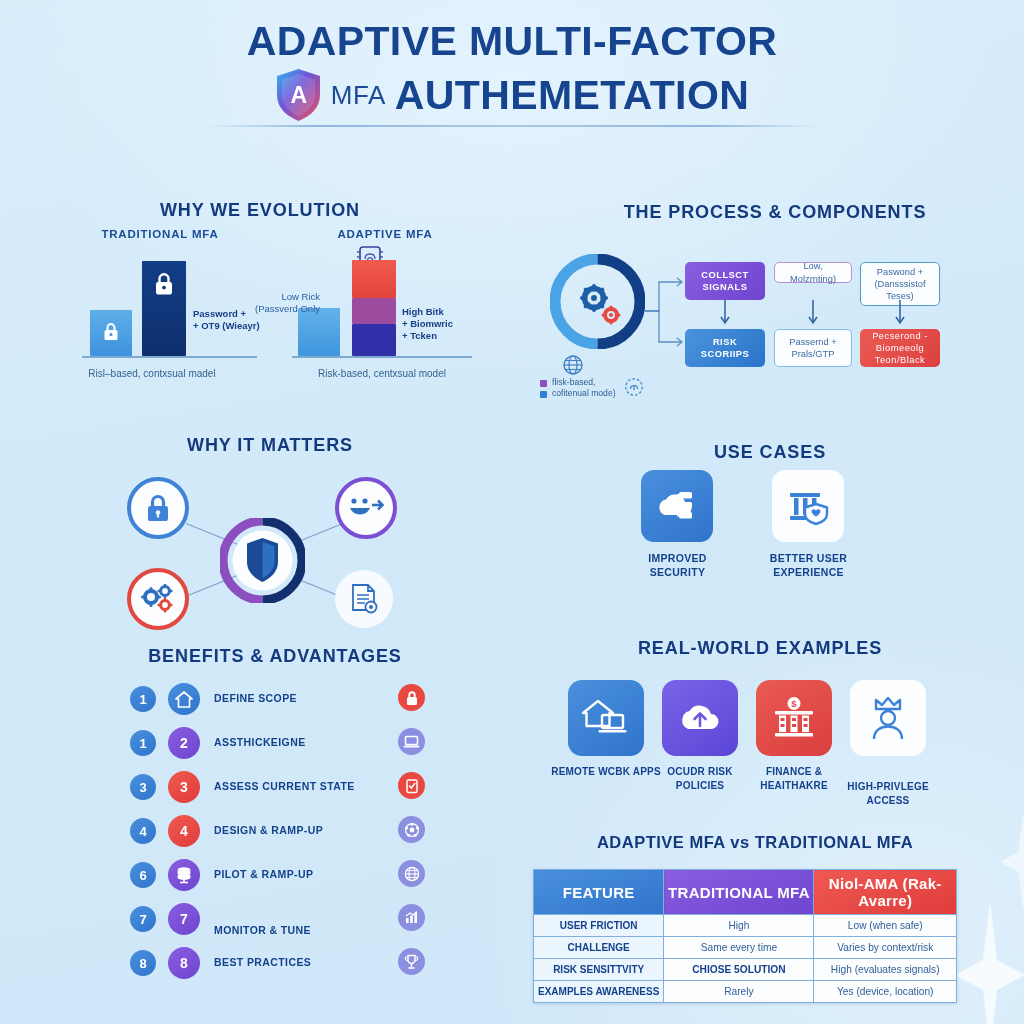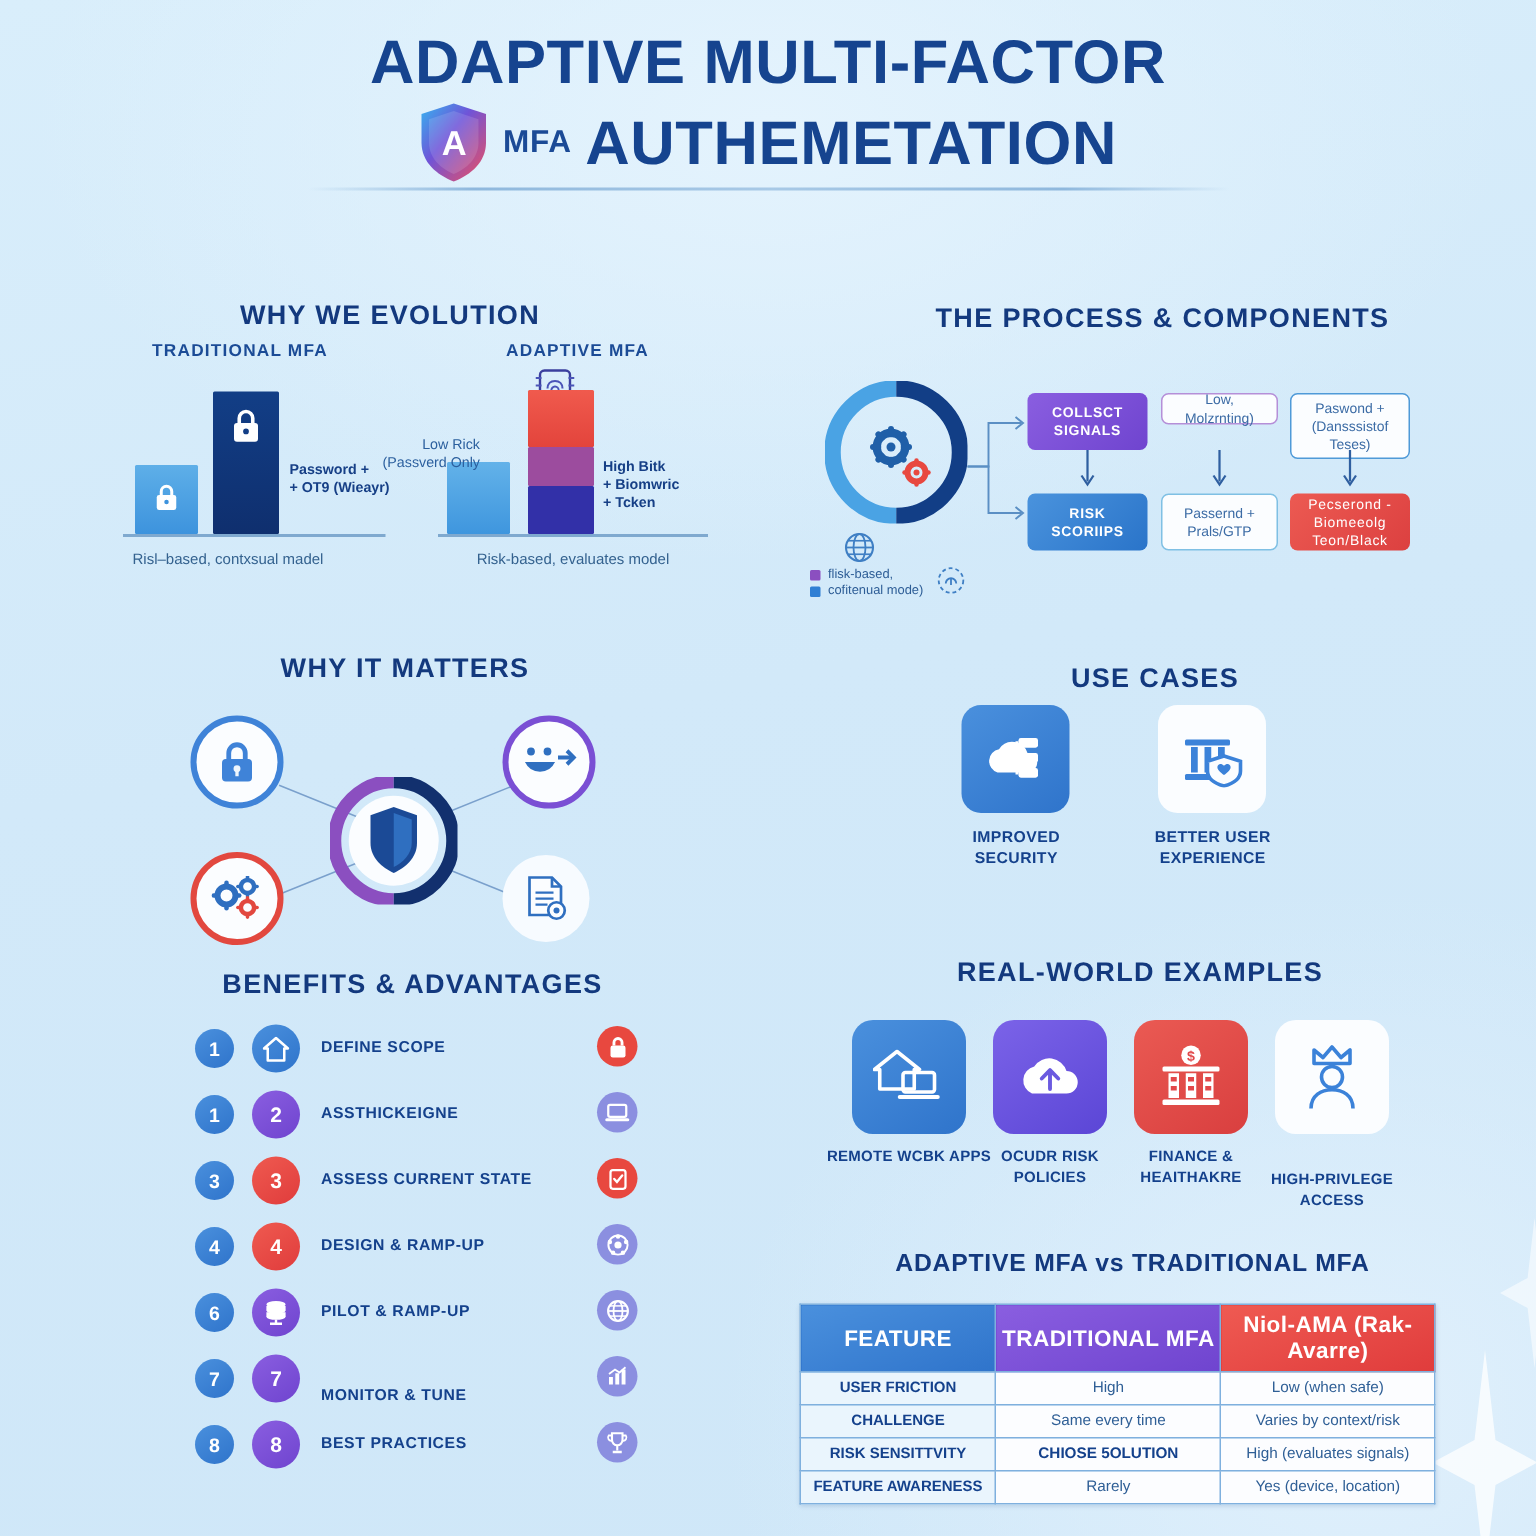--- a/index.html
+++ b/index.html
@@ -30,21 +30,21 @@
   
   #header{position:absolute;left:0;top:0;width:1024px;height:175px;}
   .title-line{
     position:absolute;width:100%;text-align:center;
     color:#16448f;font-weight:bold;letter-spacing:.4px;
   }
   #title1{top:18px;font-size:41px;}
   #title2{top:68px;font-size:41px;}
   #title2 .inner{display:inline-flex;align-items:center;gap:9px;}
   .shield-logo{width:47px;height:54px;display:block;}
-  .mfa-text{font-size:21px;color:#1b4a96;font-weight:bold;letter-spacing:.5px;}
+  .mfa-text{font-size:26px;color:#1b4a96;font-weight:normal;letter-spacing:.5px;}
   #hdr-rule{position:absolute;left:205px;top:125px;width:615px;height:2px;
     background:linear-gradient(90deg,rgba(120,170,220,0),#8fb8dd 18%,#a8c9e6 50%,#8fb8dd 82%,rgba(120,170,220,0));}
   #subtitle{position:absolute;top:134px;width:100%;text-align:center;font-size:20px;color:#2b5f9e;}
   #subtitle .hl{color:#ec5252;}
 
   
   .sec-title{position:absolute;color:#13397e;font-weight:bold;font-size:18px;letter-spacing:.9px;text-align:center;}
 
   
   #evolution{position:absolute;left:60px;top:196px;width:460px;height:200px;}
@@ -167,21 +167,21 @@
     <div class="baseline" style="left:232px;top:160px;width:180px;"></div>
     <div class="bar" style="left:238px;top:112px;width:42px;height:48px;background:linear-gradient(180deg,#63b2e9,#3f96de);"></div>
     <div class="note" style="left:168px;top:95px;width:92px;text-align:right;white-space:pre-line;">Low Rick
 (Passverd Only</div>
     <div class="bar" style="left:292px;top:64px;width:44px;height:38px;background:linear-gradient(180deg,#f05a4d,#e3443c);"></div>
     <div class="bar" style="left:292px;top:102px;width:44px;height:26px;background:#9c4c9e;"></div>
     <div class="bar" style="left:292px;top:128px;width:44px;height:32px;background:#3230a8;"></div>
     <div class="note b" style="left:342px;top:110px;width:86px;white-space:pre-line;">High Bitk
 + Biomwric
 + Tcken</div>
-    <div class="caption" style="left:142px;top:172px;width:360px;">Risk-based, evaluates model</div>
+    <div class="caption" style="left:142px;top:172px;width:360px;">Risk-based, centxsual model</div>
   </div>
 
   <div class="sec-title" style="left:540px;top:202px;width:470px;">THE PROCESS &amp; COMPONENTS</div>
   <div id="process">
 
     <svg style="position:absolute;left:10px;top:58px;" width="95" height="95" viewBox="0 0 95 95">
       <path d="M47.5 5 A42.5 42.5 0 0 0 47.5 90" fill="none" stroke="#4aa3e4" stroke-width="11"></path>
       <path d="M47.5 5 A42.5 42.5 0 0 1 47.5 90" fill="none" stroke="#123e86" stroke-width="11"></path>
       <g transform="translate(33,33)">
         <circle cx="11" cy="11" r="9.5" fill="none" stroke="#1f5fa8" stroke-width="5.5"></circle>
@@ -557,21 +557,21 @@
           <td class="feat">CHALLENGE</td>
           <td class="val">Same every time</td>
           <td class="val">Varies by context/risk</td>
         </tr>
         <tr>
           <td class="feat">RISK SENSITTVITY</td>
           <td class="val" style="font-weight:bold;color:#14418c;">CHƖOSE 5OLUTION</td>
           <td class="val">High (evaluates signals)</td>
         </tr>
         <tr>
-          <td class="feat">FEATURE AWARENESS</td>
+          <td class="feat">EXAMPLES AWARENESS</td>
           <td class="val">Rarely</td>
           <td class="val">Yes (device, location)</td>
         </tr>
       </tbody>
     </table>
   </div>
 
 </div>
 
 </body></html>

